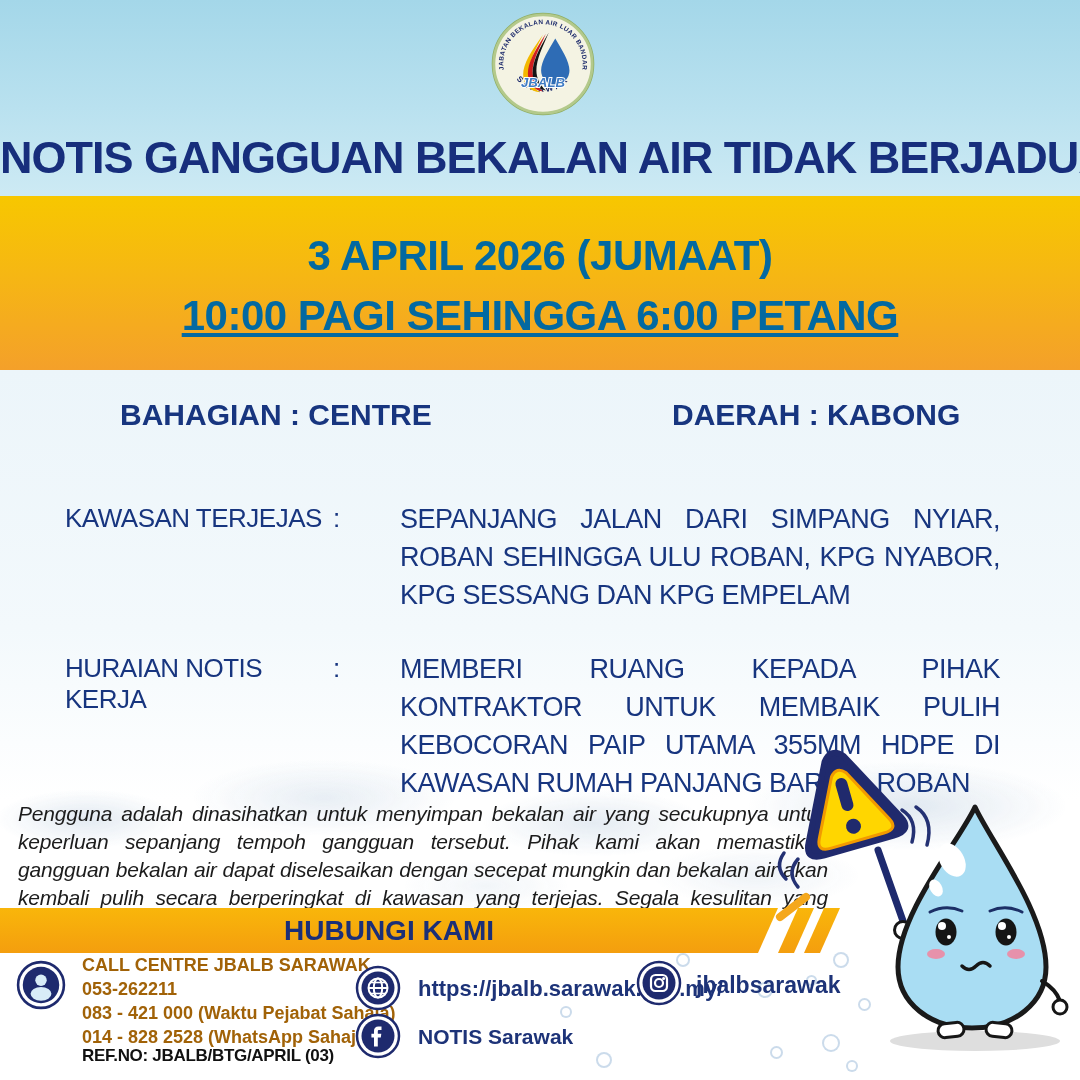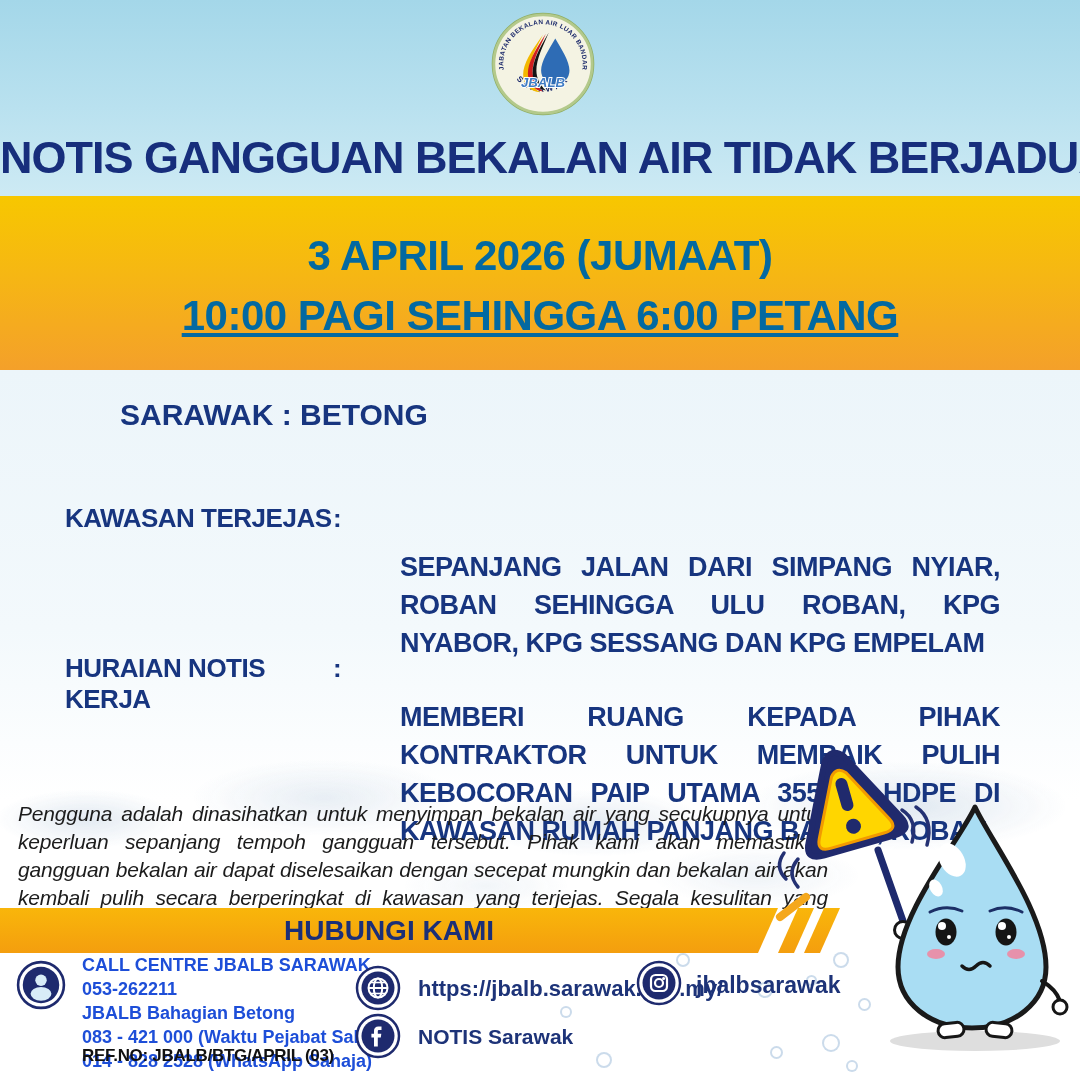--- a/index.html
+++ b/index.html
@@ -18,33 +18,33 @@
     radial-gradient(230px 64px at 84% 22%,rgba(158,184,210,.34),transparent 70%),
     radial-gradient(150px 44px at 70% 55%,rgba(165,188,212,.20),transparent 70%),
     radial-gradient(120px 36px at 45% 60%,rgba(165,188,212,.16),transparent 70%);}
   .bubble{border-radius:50%;border:2px solid rgba(140,175,210,.45);background:rgba(255,255,255,.25);}
   
   .title{left:0;top:132px;width:1080px;text-align:center;color:#172e7c;font-weight:bold;
          font-size:45px;letter-spacing:-1px;white-space:nowrap;}
   .date-line{left:0;width:1080px;text-align:center;color:#0369a1;font-weight:bold;font-size:42px;letter-spacing:-0.5px;}
   .loc{color:#17357f;font-weight:bold;font-size:30px;white-space:nowrap;}
   
-  .info-row{left:65px;width:950px;display:flex;color:#17357f;font-weight:bold;}
+  .info-row{left:65px;width:950px;display:flex;color:#17357f;font-weight:normal;}
   .info-label{width:268px;font-size:26px;padding-top:3px;letter-spacing:-0.5px;}
   .info-colon{width:67px;font-size:26px;padding-top:3px;}
-  .info-value{width:600px;font-size:27px;line-height:38px;text-align:justify;letter-spacing:-0.5px;margin-top:48px;}
+  .info-value{width:600px;font-size:27px;line-height:38px;text-align:justify;letter-spacing:-0.5px;}
   .advisory{left:18px;top:800px;width:810px;font-style:italic;font-size:21px;line-height:28px;
             color:#1c1c1c;text-align:justify;letter-spacing:-0.2px;}
   
   .hubungi-bar{left:0;top:908px;width:778px;height:45px;background:linear-gradient(180deg,#f9b60a,#f49e0e);
                clip-path:polygon(0 0,100% 0,calc(100% - 20px) 100%,0 100%);
                color:#1b2f77;font-weight:bold;font-size:28px;text-align:center;line-height:45px;letter-spacing:0;}
   .stripe{top:908px;width:16px;height:45px;background:linear-gradient(180deg,#f9b60a,#f49e0e);transform:skewX(-24deg);}
   
-  .contact-lines{left:82px;top:953px;color:#1d4ed8;font-weight:bold;font-size:18px;line-height:24px;white-space:nowrap;}
+  .contact-lines{left:82px;top:953px;color:#a16207;font-weight:bold;font-size:18px;line-height:24px;white-space:nowrap;}
   .ref{left:82px;top:1046px;color:#111;font-weight:bold;font-size:17px;white-space:nowrap;letter-spacing:-0.3px;}
   .sm-text{color:#1d3378;font-weight:bold;white-space:nowrap;}
 </style>
 </head>
 <body>
 
 <div class="canvas">
 
   <div class="abs bg-top"></div>
   <div class="abs band-date"></div>
@@ -83,21 +83,22 @@
       <path d="M68,28 C61,40 53,52 53,62 a15,15 0 0 0 30,0 C83,52 75,40 68,28 Z" fill="#2e6cb5"></path>
     </g>
     <text x="55" y="79" text-anchor="middle" font-size="14" font-weight="bold" font-style="italic" fill="#3f7cc4" stroke="#ffffff" stroke-width="2" paint-order="stroke">JBALB</text>
   </svg>
 
   <div class="abs title">NOTIS GANGGUAN BEKALAN AIR TIDAK BERJADUAL</div>
 
   <div class="abs date-line" style="top:232px;">3 APRIL 2026 (JUMAAT)</div>
   <div class="abs date-line" style="top:292px;text-decoration:underline;">10:00 PAGI SEHINGGA 6:00 PETANG</div>
 
-  <div class="abs loc" style="left:120px;top:398px;">SARAWAK : BETONG</div>
+  <div class="abs loc" style="left:120px;top:398px;">BAHAGIAN : CENTRE</div>
+  <div class="abs loc" style="left:672px;top:398px;">DAERAH : KABONG</div>
 
   <div class="abs info-row" style="top:500px;">
     <div class="info-label">KAWASAN TERJEJAS</div>
     <div class="info-colon">:</div>
     <div class="info-value">SEPANJANG JALAN DARI SIMPANG NYIAR, ROBAN SEHINGGA ULU ROBAN, KPG NYABOR, KPG SESSANG DAN KPG EMPELAM</div>
   </div>
 
   <div class="abs info-row" style="top:650px;">
     <div class="info-label">HURAIAN NOTIS KERJA</div>
     <div class="info-colon">:</div>
@@ -166,21 +167,20 @@
 
   <svg class="abs" style="left:16px;top:960px;" width="50" height="50" viewBox="0 0 48 48">
     <circle cx="24" cy="24" r="22" fill="#ffffff" stroke="#1e2a6e" stroke-width="2.5"></circle>
     <circle cx="24" cy="24" r="17.5" fill="#1e2a6e"></circle>
     <circle cx="24" cy="19.5" r="5.5" fill="#d8ecf7"></circle>
     <ellipse cx="24" cy="32.5" rx="10" ry="6.5" fill="#d8ecf7"></ellipse>
   </svg>
   <div class="abs contact-lines">
     <div>CALL CENTRE JBALB SARAWAK</div>
     <div>053-262211</div>
-    <div>JBALB Bahagian Betong</div>
     <div>083 - 421 000 (Waktu Pejabat Sahaja)</div>
     <div>014 - 828 2528 (WhatsApp Sahaja)</div>
   </div>
   <div class="abs ref">REF.NO: JBALB/BTG/APRIL (03)</div>
 
   <svg class="abs" style="left:355px;top:965px;" width="46" height="46" viewBox="0 0 46 46">
     <circle cx="23" cy="23" r="21" fill="#ffffff" stroke="#1e2a6e" stroke-width="2.5"></circle>
     <circle cx="23" cy="23" r="16.5" fill="#1e2a6e"></circle>
     <circle cx="23" cy="23" r="9.5" fill="none" stroke="#ffffff" stroke-width="2"></circle>
     <ellipse cx="23" cy="23" rx="4.2" ry="9.5" fill="none" stroke="#ffffff" stroke-width="2"></ellipse>

